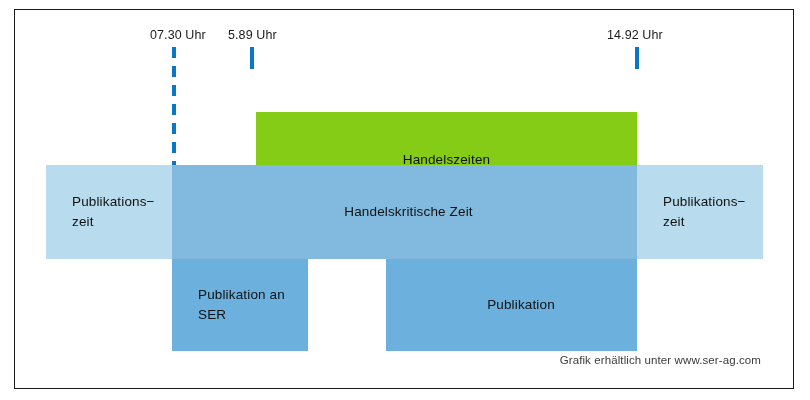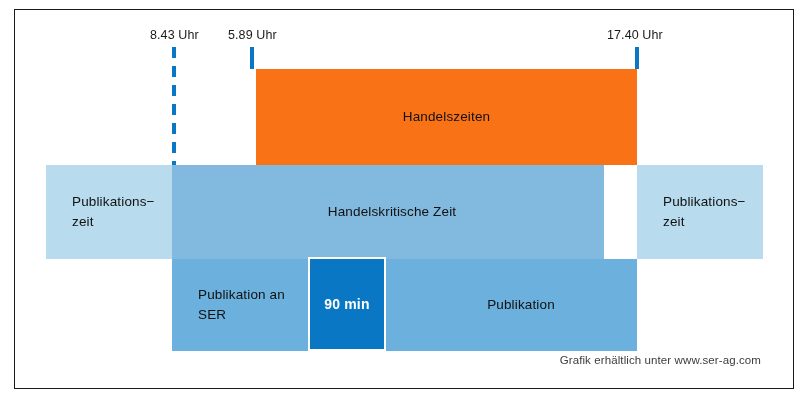--- a/index.html
+++ b/index.html
@@ -68,21 +68,21 @@
     letter-spacing: 0.15px;
   }
   .center-label {
     width: 100%;
     text-align: center;
   }
   .left-label {
     padding-left: 26px;
     text-align: left;
   }
-  #bar-handelszeiten { background: #f97316; }
+  #bar-handelszeiten { background: #84cc16; margin-top: 43px; }
   #bar-publikationszeit-left,
   #bar-publikationszeit-right { background: #b9dbee; }
   #bar-handelskritische { background: #82b9de; }
   #bar-information-ser,
   #bar-publikation { background: #6cb0de; }
   #bar-90min {
     background: #0a77c4;
     border: 2px solid #ffffff;
   }
   #bar-90min .bar-label {
@@ -101,54 +101,51 @@
     letter-spacing: 0.1px;
     margin-left: 28px;
   }
 </style>
 </head>
 <body>
 
 <div id="diagram-root">
   <div class="frame">
 
-    <div class="tick-label" style="left:135px; top:18px;">8.43 Uhr</div>
+    <div class="tick-label" style="left:135px; top:18px;">07.30 Uhr</div>
     <div class="tick-label" style="left:213px; top:18px;">5.89 Uhr</div>
-    <div class="tick-label" style="left:592px; top:18px;">17.40 Uhr</div>
+    <div class="tick-label" style="left:592px; top:18px;">14.92 Uhr</div>
 
     <div class="tick-dashed" style="left:157px; top:37px; height:120px;"></div>
     <div class="tick" style="left:235px; top:37px; height:22px;"></div>
     <div class="tick" style="left:620px; top:37px; height:22px;"></div>
 
     <div class="bar" id="bar-handelszeiten" style="left:241px; top:59px; width:381px; height:96px;">
       <span class="bar-label center-label">Handelszeiten</span>
     </div>
 
     <div class="bar" id="bar-publikationszeit-left" style="left:31px; top:155px; width:126px; height:94px;">
       <span class="bar-label left-label">Publikations−
 zeit</span>
     </div>
 
-    <div class="bar" id="bar-handelskritische" style="left:157px; top:155px; width:432px; height:94px;padding-left:8px;">
+    <div class="bar" id="bar-handelskritische" style="left:157px; top:155px; width:465px; height:94px;padding-left:8px;">
       <span class="bar-label center-label">Handelskritische Zeit</span>
     </div>
 
     <div class="bar" id="bar-publikationszeit-right" style="left:622px; top:155px; width:126px; height:94px;">
       <span class="bar-label left-label">Publikations−
 zeit</span>
     </div>
 
     <div class="bar" id="bar-information-ser" style="left:157px; top:249px; width:136px; height:92px;">
       <span class="bar-label left-label">Publikation an
 SER</span>
     </div>
 
-    <div class="bar" id="bar-90min" style="left:293px; top:247px; width:78px; height:94px;">
-      <span class="bar-label center-label">90 min</span>
-    </div>
 
     <div class="bar" id="bar-publikation" style="left:371px; top:249px; width:251px; height:92px;padding-left:19px;">
       <span class="bar-label center-label">Publikation</span>
     </div>
 
     <div class="footer-note">Grafik erhältlich unter www.ser-ag.com</div>
 
   </div>
 </div>
 

